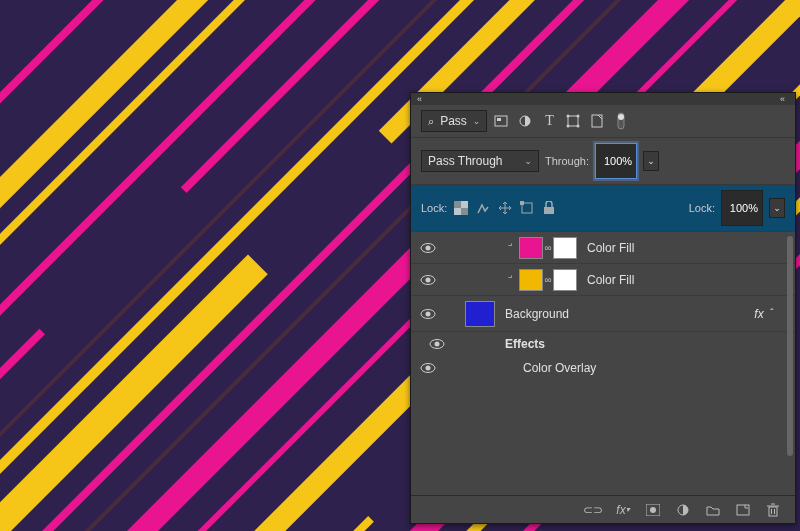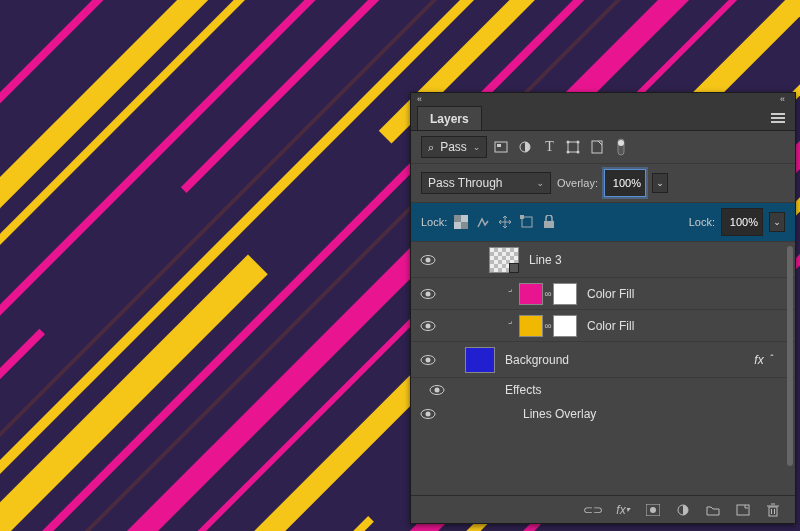--- a/index.html
+++ b/index.html
@@ -68,21 +68,21 @@
     gap: 6px;
     cursor: pointer;
   }
   .select .caret { font-size: 9px; color: #bbb; }
   .icon-row { display: flex; gap: 8px; align-items: center; }
   .icon-btn { width: 16px; height: 16px; display: flex; align-items: center; justify-content: center; cursor: pointer; color: #ccc; }
   .search-glyph { font-size: 11px; }
   .label { font-size: 11px; color: #ccc; }
   .num-input {
     background: #2b2b2b; border: 1px solid #5a8fd6;
-    height: 28px; width: 42px; color: #fff;
+    height: 36px; width: 42px; color: #fff;
     font-size: 11px; text-align: right; padding: 0 4px;
     outline: 2px solid rgba(90,143,214,.4);
   }
   .num-input.plain { border: 1px solid #222; outline: none; }
   .caret-box {
     width: 16px; height: 20px; background: #3a3a3a;
     border: 1px solid #222; display: flex; align-items: center; justify-content: center;
     font-size: 9px; cursor: pointer;
   }
   .lock-row { background: #0c4a6e; }
@@ -130,21 +130,21 @@
   .layer-name.u { text-decoration: underline; }
   .row-right { margin-left: auto; margin-right: 22px; display: flex; align-items: center; gap: 6px; font-style: italic; }
   .fx-caret { font-size: 10px; cursor: pointer; }
   .clip-arrow { color: #bbb; font-size: 12px; margin-right: 4px; width: 10px; text-align: center; }
 
   .effects-row, .effect-sub {
     display: flex; align-items: center;
     height: 24px;
   }
   .effects-row .vis-col, .effect-sub .vis-col { width: 34px; }
-  .effects-label { margin-left: 60px; font-size: 12px; font-weight: 400; }
+  .effects-label { margin-left: 60px; font-size: 12px; font-weight: 700; }
   .effect-sub .effects-label { margin-left: 78px; font-weight: 400; }
 
   .panel-footer {
     height: 28px;
     border-top: 1px solid #2b2b2b;
     display: flex; align-items: center; justify-content: flex-end;
     gap: 14px; padding: 0 14px;
     background: #454545;
   }
   .panel-footer .icon-btn { width: 16px; height: 16px; color: #bbb; }
@@ -181,30 +181,20 @@
     </g>
   </svg>
 </div>
 
 <div class="panel">
   <div class="panel-topbar">
     <span class="chev">«</span>
     <span class="chev">«</span>
   </div>
 
-  <div class="panel-tabs">
-    <div class="tab">Layers</div>
-    <div class="panel-menu">
-      <svg width="14" height="10">
-          <line x1="0" y1="1" x2="14" y2="1" stroke="#ccc" stroke-width="2"></line>
-          <line x1="0" y1="5" x2="14" y2="5" stroke="#ccc" stroke-width="2"></line>
-          <line x1="0" y1="9" x2="14" y2="9" stroke="#ccc" stroke-width="2"></line>
-        </svg>
-    </div>
-  </div>
 
   <div class="filter-row">
     <div class="select">
       <span class="search-glyph">⌕</span>
       <span>Pass</span>
       <span class="caret">⌄</span>
     </div>
     <div class="icon-row">
       <div class="icon-btn">
           <svg width="14" height="12">
@@ -237,25 +227,25 @@
       <div class="icon-btn">
           <svg width="10" height="18">
             <rect x="2" y="1" width="6" height="16" rx="3" fill="#555" stroke="#888"></rect>
             <circle cx="5" cy="5" r="3" fill="#ddd"></circle>
           </svg>
         </div>
     </div>
   </div>
 
   <div class="blend-row">
-    <div class="select" style="width:130px">
+    <div class="select" style="width:118px">
       <span>Pass Through</span>
       <span class="caret" style="margin-left:auto">⌄</span>
     </div>
-    <span class="label">Overlay:</span>
+    <span class="label">Through:</span>
     <input class="num-input" value="100%" style="">
     <div class="caret-box">⌄</div>
   </div>
 
   <div class="lock-row">
     <span class="label">Lock:</span>
     <div class="icon-btn">
         <svg width="14" height="14">
           <rect x="0" y="0" width="7" height="7" fill="#999"></rect>
           <rect x="7" y="7" width="7" height="7" fill="#999"></rect>
@@ -286,82 +276,67 @@
           <path d="M3 6 L3 3 A3 3 0 0 1 9 3 L9 6" fill="none" stroke="#bbb" stroke-width="1.5"></path>
         </svg>
       </div>
     <span class="label" style="margin-left:auto">Lock:</span>
     <input class="num-input plain" value="100%" style="">
     <div class="caret-box">⌄</div>
   </div>
 
   <div class="layer-list">
     <div class="scrollbar"></div>
+
+
+    <div class="layer-row sub">
+      <div class="vis-col">
+          <span class="eye">
+            <svg width="16" height="12">
+              <ellipse cx="8" cy="6" rx="7" ry="4.5" fill="none" stroke="#ccc"></ellipse>
+              <circle cx="8" cy="6" r="2.5" fill="#ccc"></circle>
+            </svg>
+          </span>
+        </div>
+      <div class="indent" style="width:60px"></div>
+      <span class="clip-arrow">ꜚ</span>
+      <div class="thumb small pink"></div>
+      <span class="mask-link">∞</span>
+      <div class="thumb small white"></div>
+      <span class="layer-name">Color Fill</span>
+    </div>
+
+
+    <div class="layer-row sub">
+      <div class="vis-col">
+          <span class="eye">
+            <svg width="16" height="12">
+              <ellipse cx="8" cy="6" rx="7" ry="4.5" fill="none" stroke="#ccc"></ellipse>
+              <circle cx="8" cy="6" r="2.5" fill="#ccc"></circle>
+            </svg>
+          </span>
+        </div>
+      <div class="indent" style="width:60px"></div>
+      <span class="clip-arrow">ꜚ</span>
+      <div class="thumb small yellow"></div>
+      <span class="mask-link">∞</span>
+      <div class="thumb small white"></div>
+      <span class="layer-name">Color Fill</span>
+    </div>
+
 
     <div class="layer-row">
       <div class="vis-col">
           <span class="eye">
             <svg width="16" height="12">
               <ellipse cx="8" cy="6" rx="7" ry="4.5" fill="none" stroke="#ccc"></ellipse>
               <circle cx="8" cy="6" r="2.5" fill="#ccc"></circle>
             </svg>
           </span>
         </div>
-      <div class="indent" style="width:44px"></div>
-      <div class="thumb checker">
-          <div class="sub-icon"></div>
-        </div>
-      <span class="layer-name">Line 3</span>
-    </div>
-
-    <div class="layer-row sub">
-      <div class="vis-col">
-          <span class="eye">
-            <svg width="16" height="12">
-              <ellipse cx="8" cy="6" rx="7" ry="4.5" fill="none" stroke="#ccc"></ellipse>
-              <circle cx="8" cy="6" r="2.5" fill="#ccc"></circle>
-            </svg>
-          </span>
-        </div>
-      <div class="indent" style="width:60px"></div>
-      <span class="clip-arrow">ꜚ</span>
-      <div class="thumb small pink"></div>
-      <span class="mask-link">∞</span>
-      <div class="thumb small white"></div>
-      <span class="layer-name">Color Fill</span>
-    </div>
-
-
-    <div class="layer-row sub">
-      <div class="vis-col">
-          <span class="eye">
-            <svg width="16" height="12">
-              <ellipse cx="8" cy="6" rx="7" ry="4.5" fill="none" stroke="#ccc"></ellipse>
-              <circle cx="8" cy="6" r="2.5" fill="#ccc"></circle>
-            </svg>
-          </span>
-        </div>
-      <div class="indent" style="width:60px"></div>
-      <span class="clip-arrow">ꜚ</span>
-      <div class="thumb small yellow"></div>
-      <span class="mask-link">∞</span>
-      <div class="thumb small white"></div>
-      <span class="layer-name">Color Fill</span>
-    </div>
-
-
-    <div class="layer-row">
-      <div class="vis-col">
-          <span class="eye">
-            <svg width="16" height="12">
-              <ellipse cx="8" cy="6" rx="7" ry="4.5" fill="none" stroke="#ccc"></ellipse>
-              <circle cx="8" cy="6" r="2.5" fill="#ccc"></circle>
-            </svg>
-          </span>
-        </div>
       <div class="indent" style="width:20px"></div>
       <div class="thumb blue"></div>
       <span class="layer-name">Background</span>
       <div class="row-right">
         <span>fx</span>
         <span class="fx-caret">ˆ</span>
       </div>
     </div>
 
     <div class="effects-row">
@@ -377,21 +352,21 @@
     </div>
     <div class="effect-sub">
       <div class="vis-col">
           <span class="eye">
             <svg width="16" height="12">
               <ellipse cx="8" cy="6" rx="7" ry="4.5" fill="none" stroke="#ccc"></ellipse>
               <circle cx="8" cy="6" r="2.5" fill="#ccc"></circle>
             </svg>
           </span>
         </div>
-      <span class="effects-label">Lines Overlay</span>
+      <span class="effects-label">Color Overlay</span>
     </div>
   </div>
 
   <div class="panel-footer">
     <div class="icon-btn">⊂⊃</div>
     <div class="icon-btn" style="font-style:italic">fx<span style="font-size:8px">▾</span></div>
     <div class="icon-btn">
         <svg width="14" height="12">
           <rect x="0" y="0" width="14" height="12" fill="none" stroke="#bbb"></rect>
           <circle cx="7" cy="6" r="3" fill="#bbb"></circle>

